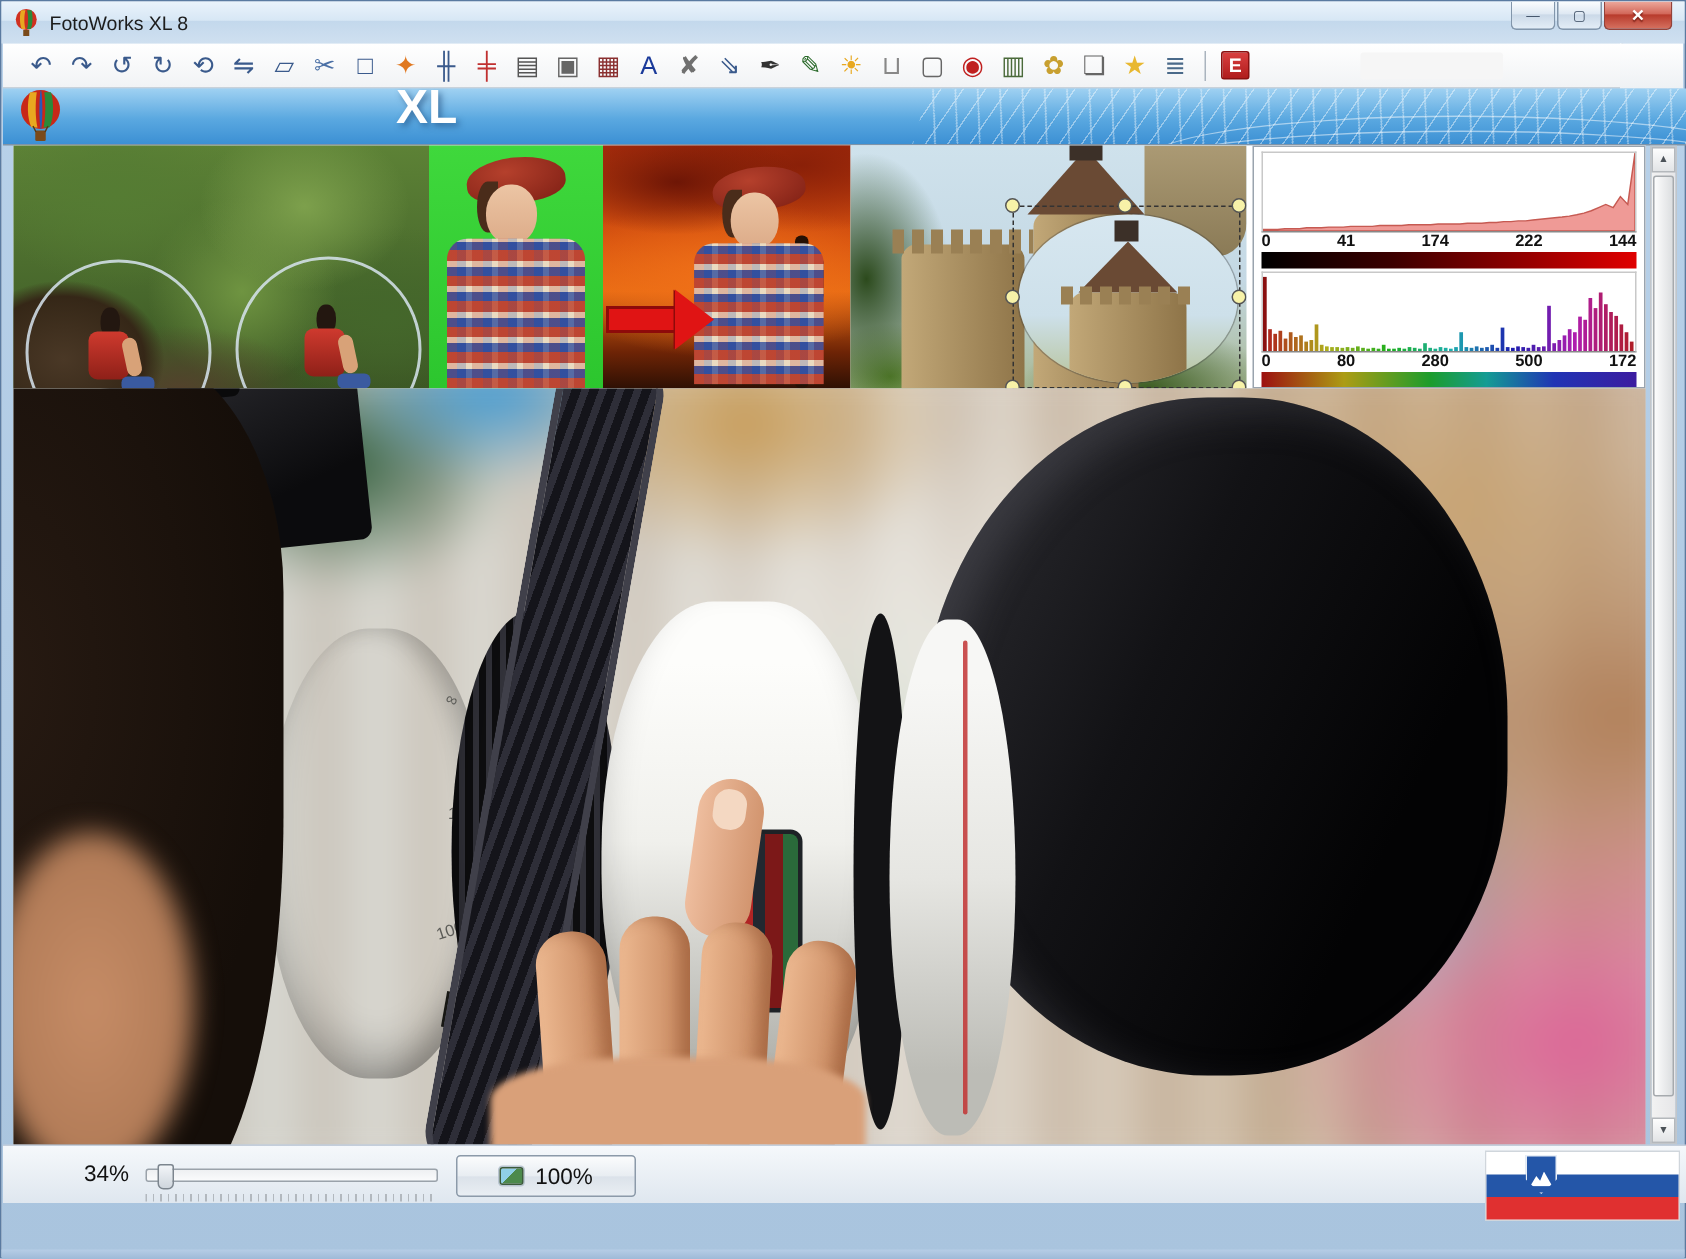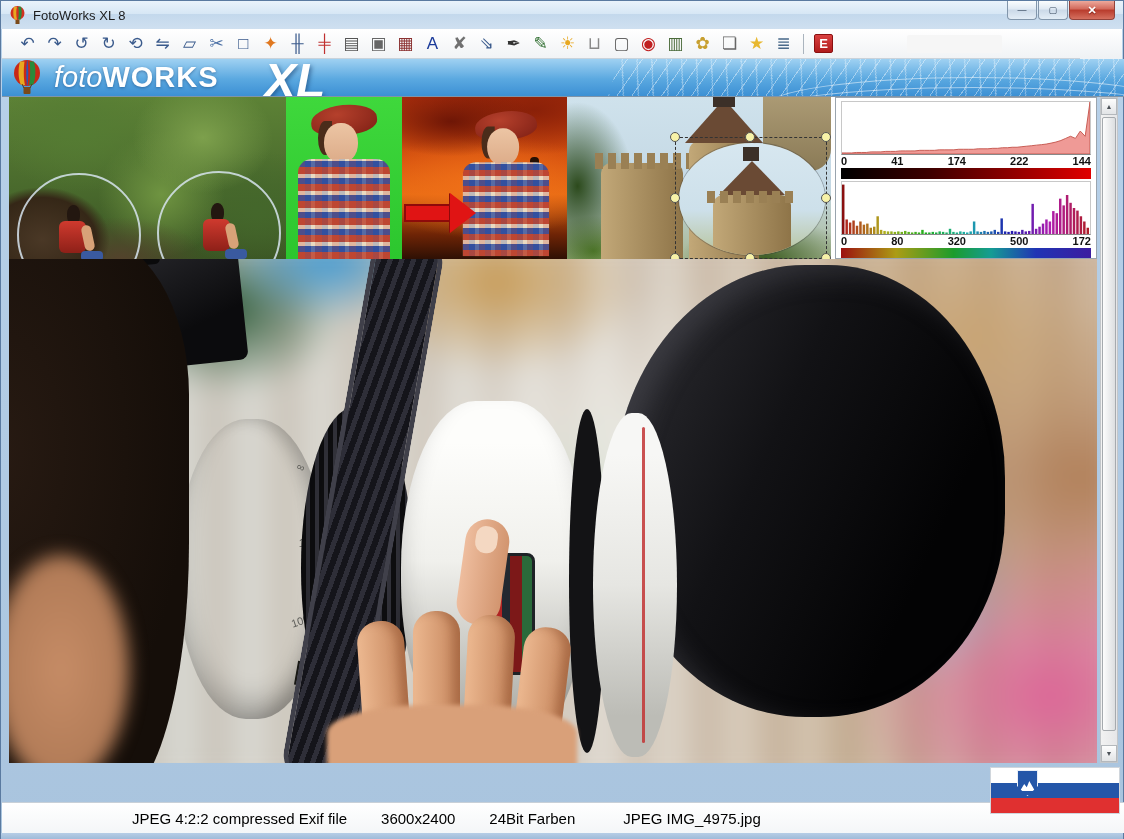--- a/index.html
+++ b/index.html
@@ -48,22 +48,22 @@
       repeating-linear-gradient(-70deg, rgba(255,255,255,.75) 0 1px, transparent 1px 14px);
     transform:skewX(-18deg); transform-origin:bottom; }
   .banner-curve { position:absolute; border:1px solid rgba(255,255,255,.5);
     border-radius:50%; }
   .logo-balloon { position:absolute; left:8px; top:1px; width:36px; height:36px; }
   .logo-text { position:absolute; left:52px; top:2px; color:#fff; white-space:nowrap; }
   .logo-foto { font-style:italic; font-size:29px; font-weight:normal;
     text-shadow:0 1px 3px rgba(20,60,110,.5); }
   .logo-works { font-size:29px; font-weight:bold; letter-spacing:1px;
     text-shadow:0 1px 3px rgba(20,60,110,.5); }
-  .logo-xl { position:absolute; left:262px; top:-6px; font-size:48px; font-weight:bold;
-    font-style:italic; color:#fff; text-shadow:2px 2px 4px rgba(20,60,110,.55); }
+  .logo-xl { position:absolute; left:262px; top:-6px; font-size:32px; font-weight:bold;
+    color:#fff; text-shadow:2px 2px 4px rgba(20,60,110,.55); }
 
   
   .thumbstrip { position:absolute; left:8px; top:96px; width:1088px; height:162px;
     background:#fff; }
   .thumb { position:absolute; top:0; height:162px; overflow:hidden; }
 
   
   .t-hiker { left:0; width:277px;
     background:
       radial-gradient(90px 70px at 12% 88%, #4a3826 0%, #352717 60%, transparent 75%),
@@ -335,23 +335,20 @@
     <div class="banner-curve" style="right:-80px; top:28px; width:460px; height:60px;"></div>
     <svg class="logo-balloon" viewBox="0 0 36 36">
       <ellipse cx="17" cy="13" rx="13" ry="13" fill="#c82818"></ellipse>
       <path d="M10 1.5 C8 8 8 19 11 25 L15 25 C13.5 19 13.5 8 14.5 1.5 Z" fill="#e8a820"></path>
       <path d="M24 1.5 C26 8 26 19 23 25 L19 25 C20.5 19 20.5 8 19.5 1.5 Z" fill="#2a8a3a"></path>
       <path d="M17 0.2 C16 8 16 18 17 26 L17.5 26 C18.5 18 18.5 8 17.5 0.2 Z" fill="#2858b8"></path>
       <rect x="13.5" y="27" width="7" height="7" rx="1" fill="#7a4a1a"></rect>
       <line x1="12" y1="24" x2="14" y2="28" stroke="#5a3a14" stroke-width="1"></line>
       <line x1="22" y1="24" x2="20" y2="28" stroke="#5a3a14" stroke-width="1"></line>
     </svg>
-    <div class="logo-text">
-      <span class="logo-foto">foto</span><span class="logo-works">WORKS</span>
-    </div>
     <div class="logo-xl">XL</div>
   </div>
 
   <div class="thumbstrip">
 
     <div class="thumb t-hiker">
       <div class="sel-circle" style="left:8px; top:76px;"></div>
       <div class="sel-circle crosshair" style="left:148px; top:74px;"></div>
       <div class="hiker" style="left:42px; top:108px;">
         <div class="hk-head"></div>
@@ -498,21 +495,21 @@
           <rect x="231.0" width="2.5" y="21.6" height="32.4" fill="hsl(330,72%,40%)"></rect>
           <rect x="234.5" width="2.5" y="27.0" height="27.0" fill="hsl(335,72%,40%)"></rect>
           <rect x="238.0" width="2.5" y="29.7" height="24.3" fill="hsl(340,72%,40%)"></rect>
           <rect x="241.5" width="2.5" y="35.6" height="18.4" fill="hsl(345,72%,40%)"></rect>
           <rect x="245.0" width="2.5" y="41.0" height="13.0" fill="hsl(350,72%,40%)"></rect>
           <rect x="248.5" width="2.5" y="47.5" height="6.5" fill="hsl(355,72%,40%)"></rect>
         </svg>
       <div class="hist-ticks">
         <span>0</span>
         <span>80</span>
-        <span>320</span>
+        <span>280</span>
         <span>500</span>
         <span>172</span>
       </div>
       <div class="grad-hue"></div>
     </div>
   </div>
 
   <div class="main-canvas">
     <div class="bg-blur"></div>
     <div class="hood"></div>
@@ -551,27 +548,33 @@
     <div class="finger" style="left:508px; top:368px; transform:rotate(7deg);"></div>
     <div class="wrist"></div>
   </div>
 
   <div class="vscroll">
     <div class="vs-btn" style="top:0;">▲</div>
     <div class="vs-thumb"></div>
     <div class="vs-btn" style="bottom:0;">▼</div>
   </div>
 
-
-  <div class="statusbar">
-    <span class="status-seg">JPEG 4:2:2 compressed Exif file</span>
-    <span class="status-seg">3600x2400</span>
-    <span class="status-seg">24Bit Farben</span>
-    <span class="status-seg" style="margin-left:14px;">JPEG IMG_4975.jpg</span>
-  </div>
+  <div class="zoombar">
+    <span class="zoom-label">34%</span>
+    <div class="slider">
+      <div class="slider-track"></div>
+      <div class="slider-thumb"></div>
+      <div class="slider-ticks"></div>
+    </div>
+    <div class="fit-btn">
+      <span class="fit-icon"></span>
+      <span>100%</span>
+    </div>
+  </div>
+
   <div class="frame-bottom"></div>
 
   <div class="flag">
     <div class="flag-stripe" style="top:0; background:#ffffff;"></div>
     <div class="flag-stripe" style="top:15px; background:#2456a8;"></div>
     <div class="flag-stripe" style="top:30px; background:#e03030;"></div>
     <div class="flag-shield">
       <div class="flag-mt"></div>
     </div>
   </div>

